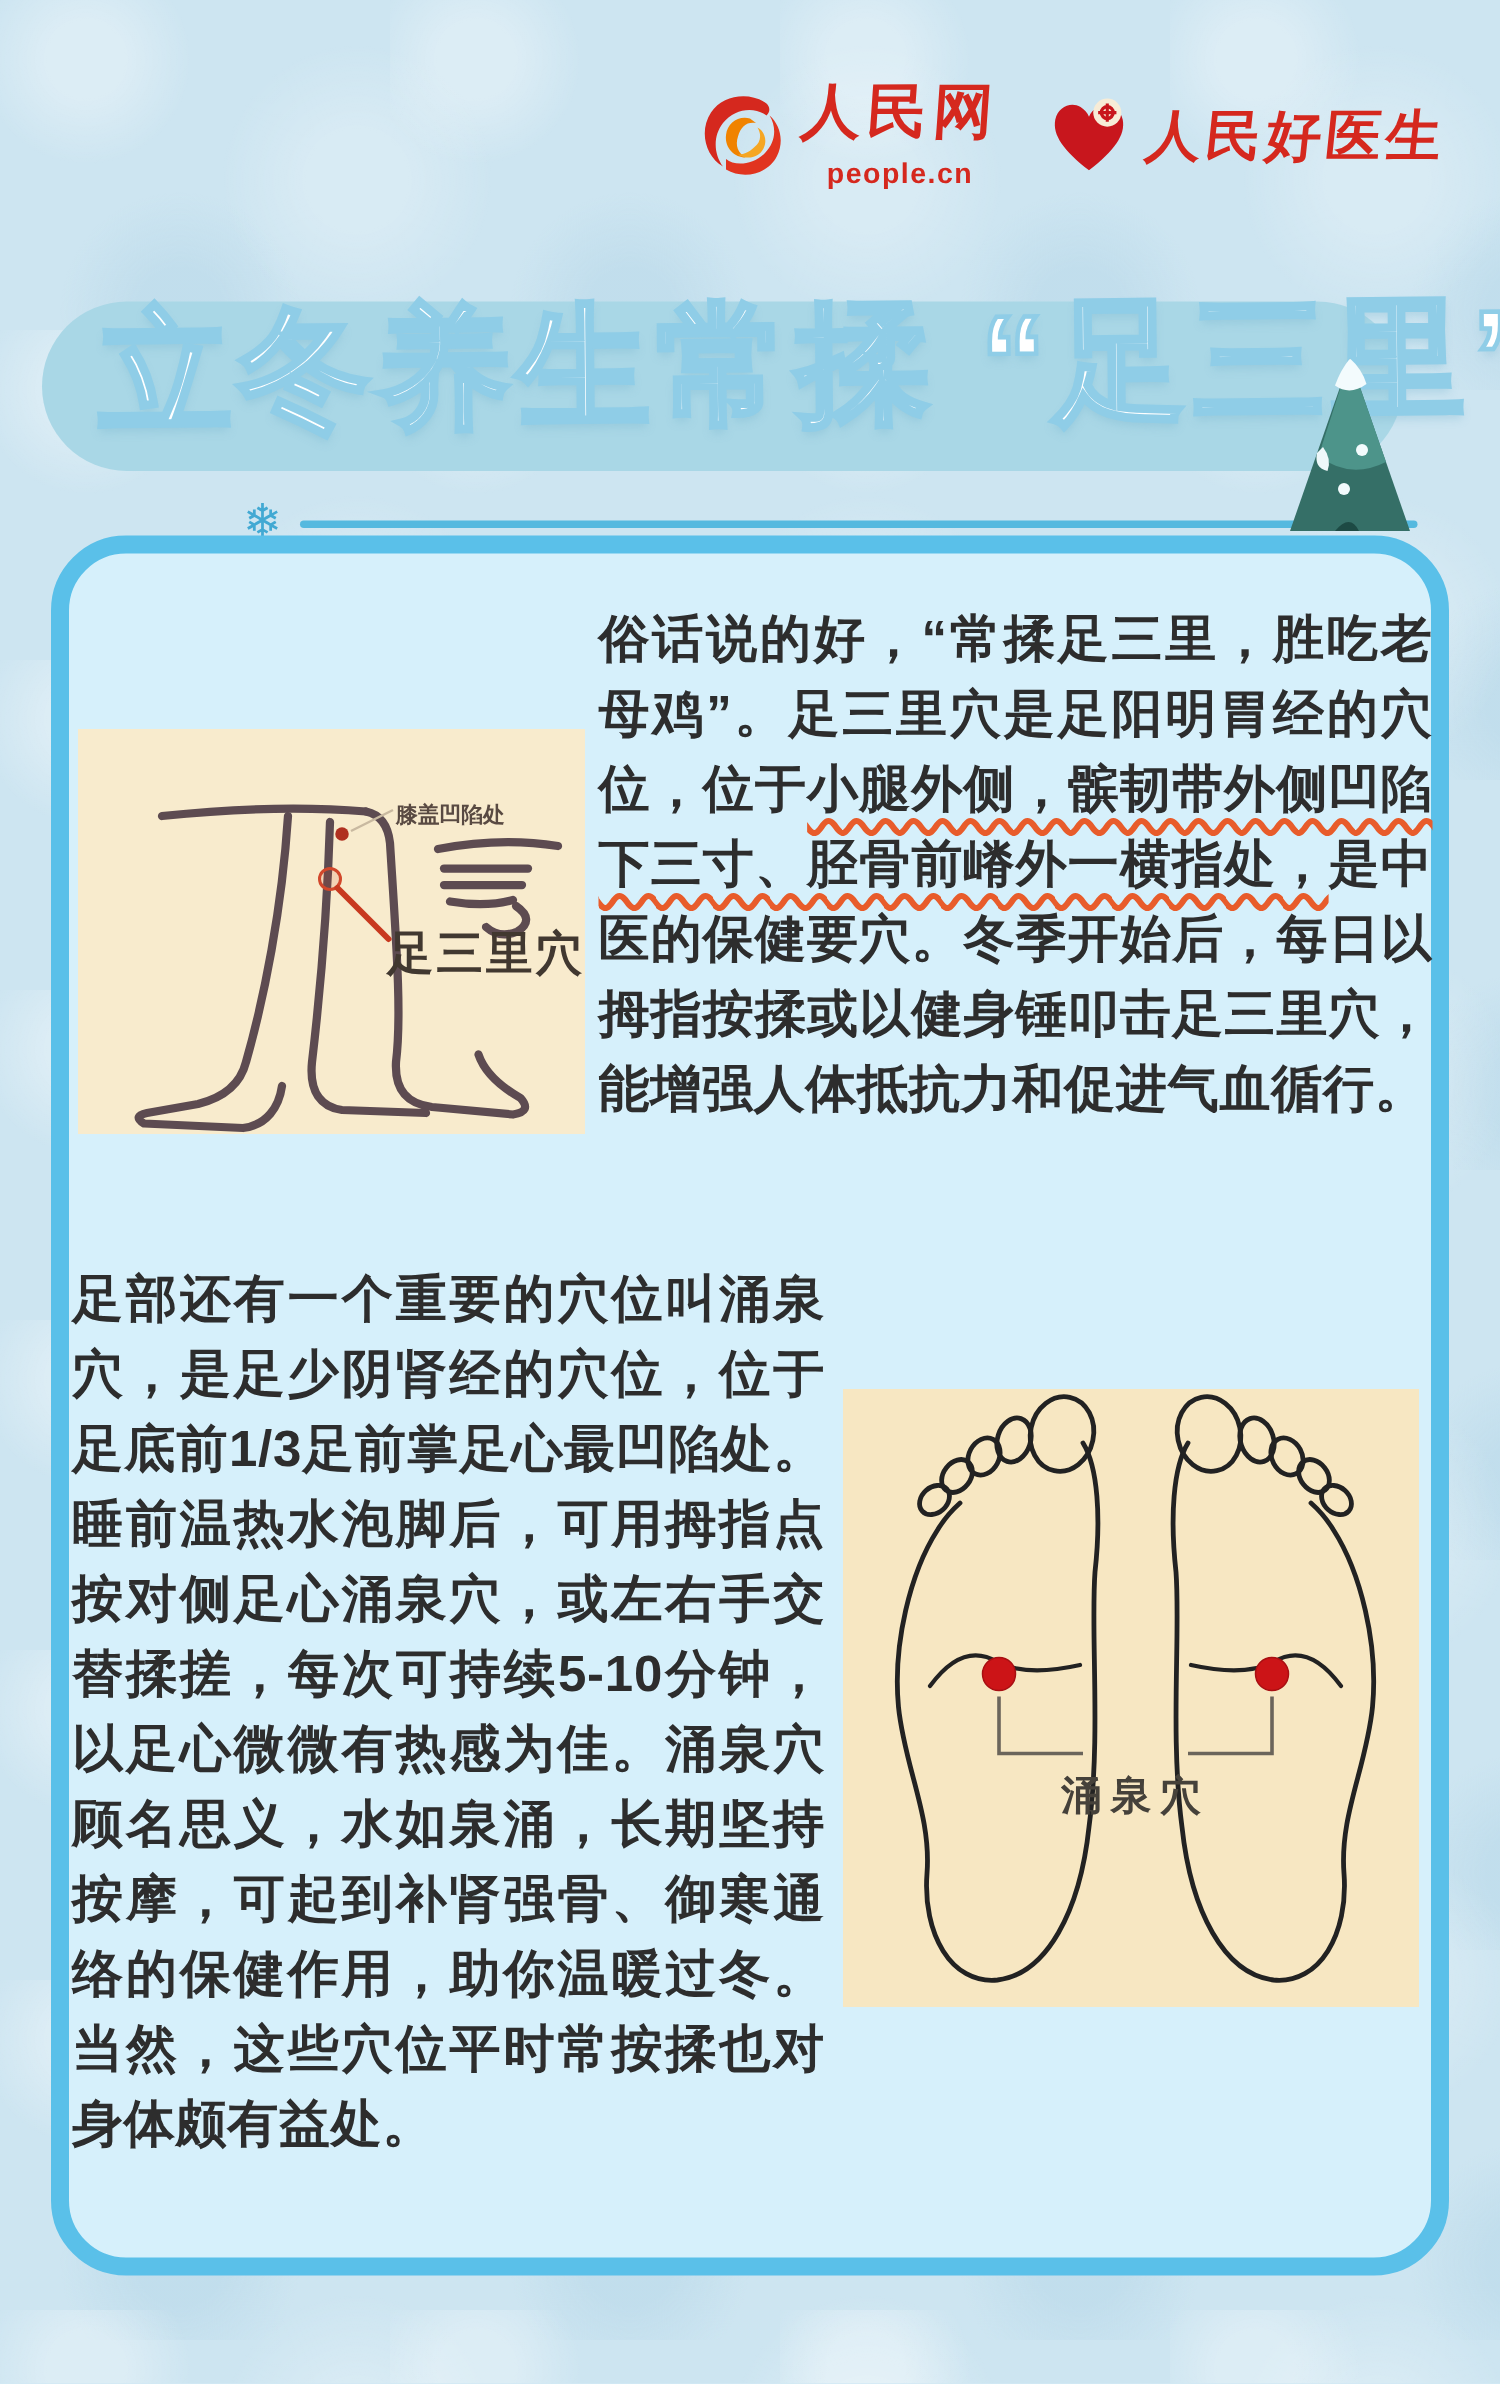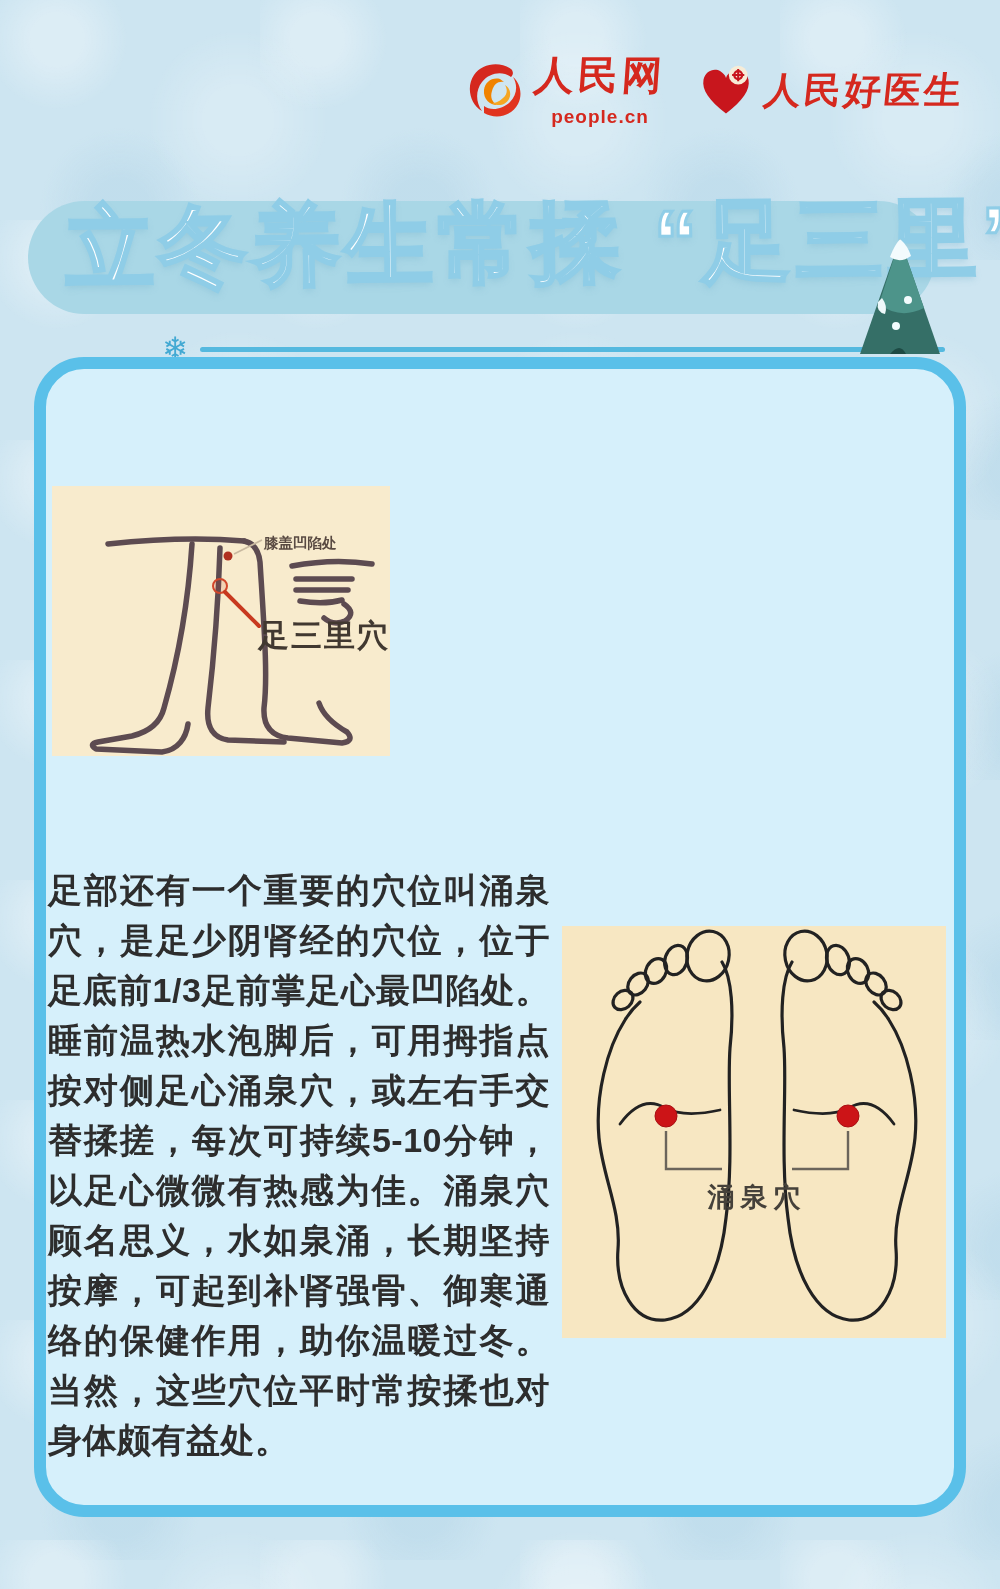--- a/index.html
+++ b/index.html
@@ -36,21 +36,21 @@
   
   .card{
     position:absolute;left:34px;top:357px;width:932px;height:1160px;
     background:#d6f0fb;border:12px solid #5ac0e9;border-radius:50px;
   }
   .body-text{
     position:absolute;font-size:34px;line-height:50px;font-weight:600;
     color:#2d2d2d;text-align:justify;margin:0;letter-spacing:.5px;
   }
   .para-1{left:399px;top:401px;width:556px;}
-  .para-2{left:48px;top:865px;width:502px;}
+  .para-2{left:48px;top:841px;width:502px;}
   .wavy{
     text-decoration-line:underline;text-decoration-style:wavy;
     text-decoration-color:#e85c2b;text-decoration-thickness:3.5px;
     text-underline-offset:9px;
   }
   .fig-leg{position:absolute;left:52px;top:486px;width:338px;height:193px;}
   .fig-feet{position:absolute;left:562px;top:926px;width:384px;height:330px;}
   svg{display:block;}
 </style>
 </head>
@@ -99,20 +99,21 @@
       <path d="M48 3 Q56 10 59 20 Q48 28 38 21 Q42 10 48 3 Z" fill="#f3fbfd"></path>
       <path d="M30 62 Q36 70 33 78 Q24 76 26 66 Z" fill="#eef8fa"></path>
       <circle cx="56" cy="64" r="4" fill="#f3fbfd"></circle>
       <circle cx="44" cy="90" r="4" fill="#f3fbfd"></circle>
       <path d="M38 118 Q48 106 54 118 Z" fill="#1d4a44"></path>
     </svg>
   </span>
 
   <div class="card"></div>
 
+  <p class="body-text para-1"><span>俗话说的好，“常揉足三里，胜吃老母鸡”。足三里穴是足阳明胃经的穴位，位于</span><span class="wavy">小腿外侧，髌韧带外侧凹陷下三寸、胫骨前嵴外一横指处，</span><span>是中医的保健要穴。冬季开始后，每日以拇指按揉或以健身锤叩击足三里穴，能增强人体抵抗力和促进气血循行。</span></p>
 
   <span class="fig-leg">
     <svg width="338" height="270" viewBox="0 0 338 270" aria-hidden="true">
       <rect x="0" y="0" width="338" height="270" fill="#f8ebcd"></rect>
       <g stroke="#5d4b51" stroke-width="5.5" fill="none" stroke-linecap="round" stroke-linejoin="round">
 
         <path d="M56 58 Q132 50 192 55"></path>
 
         <path d="M192 55 Q206 58 208 76 C212 140 216 190 212 222 C211 241 220 250 236 252 L290 257 Q303 255 295 246 C281 238 271 229 267 217"></path>
         <path d="M168 62 C166 128 160 188 156 222 C154 242 162 252 176 254 L232 256"></path>

